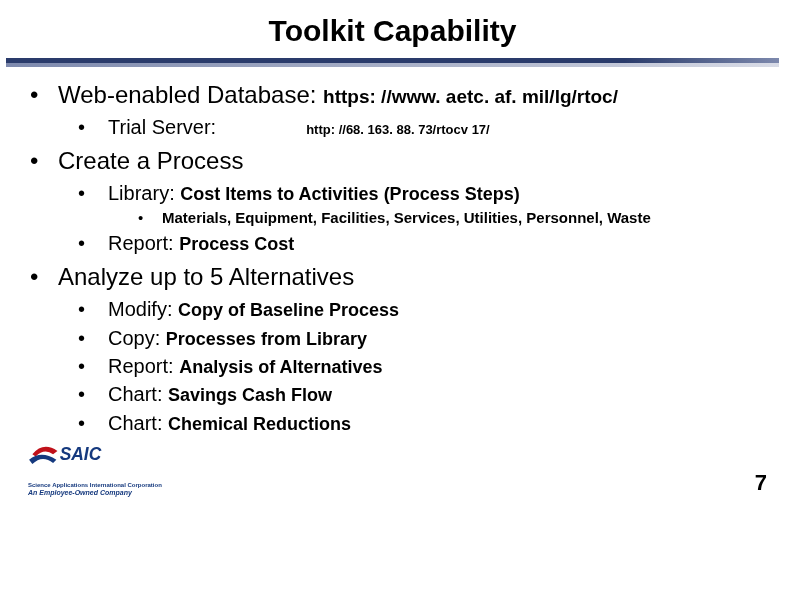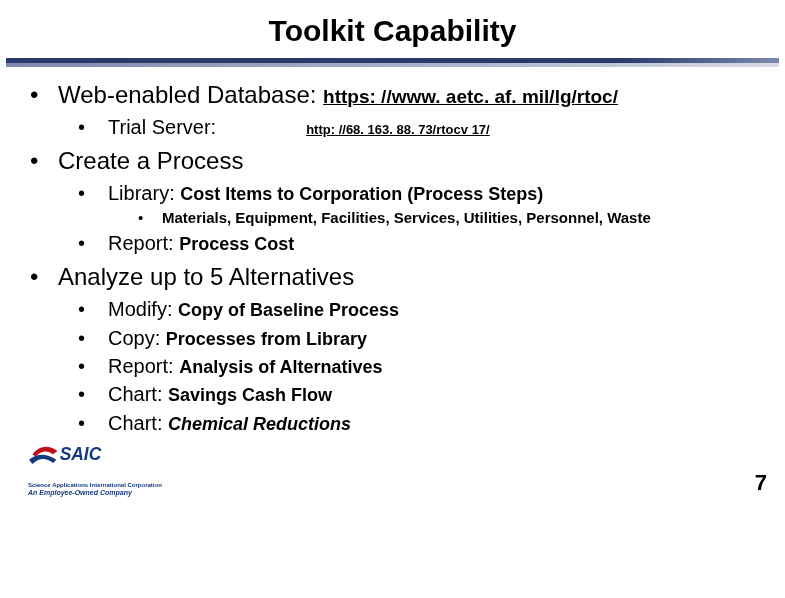--- a/index.html
+++ b/index.html
@@ -89,21 +89,20 @@
     margin-left: 108px;
     margin-top: 2px;
     margin-bottom: 2px;
   }
   .b3 .dot {
     width: 24px;
     flex: 0 0 24px;
     text-align: left;
   }
   .link {
-    text-decoration: underline;
   }
   .bold { font-weight: bold; }
   .gap-url {
     display: inline-block;
     min-width: 90px;
   }
   .footer {
     position: absolute;
     left: 28px;
     bottom: 14px;
@@ -172,21 +171,21 @@
       <li class="l1">
         <div class="bullet-row b1">
           <span class="dot">•</span>
           <span>Create a Process</span>
         </div>
         <ul>
           <li>
             <div class="bullet-row b2">
               <span class="dot">•</span>
               <span>
-                <span>Library: </span><span class="bold" style="font-size:18px;">Cost Items to Corporation (Process Steps)</span>
+                <span>Library: </span><span class="bold" style="font-size:18px;">Cost Items to Activities (Process Steps)</span>
               </span>
             </div>
             <ul>
               <li>
                 <div class="bullet-row b3">
                   <span class="dot">•</span>
                   <span class="bold">Materials, Equipment, Facilities, Services, Utilities, Personnel, Waste</span>
                 </div>
               </li>
             </ul>
@@ -228,21 +227,21 @@
             </li>
           <li>
               <div class="bullet-row b2">
                 <span class="dot">•</span>
                 <span><span>Chart: </span><span class="bold" style="font-size:18px;">Savings Cash Flow</span></span>
               </div>
             </li>
           <li>
               <div class="bullet-row b2">
                 <span class="dot">•</span>
-                <span><span>Chart: </span><span class="bold" style="font-size:18px;font-style:italic;">Chemical Reductions</span></span>
+                <span><span>Chart: </span><span class="bold" style="font-size:18px;">Chemical Reductions</span></span>
               </div>
             </li>
         </ul>
       </li>
 
     </ul>
   </div>
 
   <div class="footer">
     <div>

